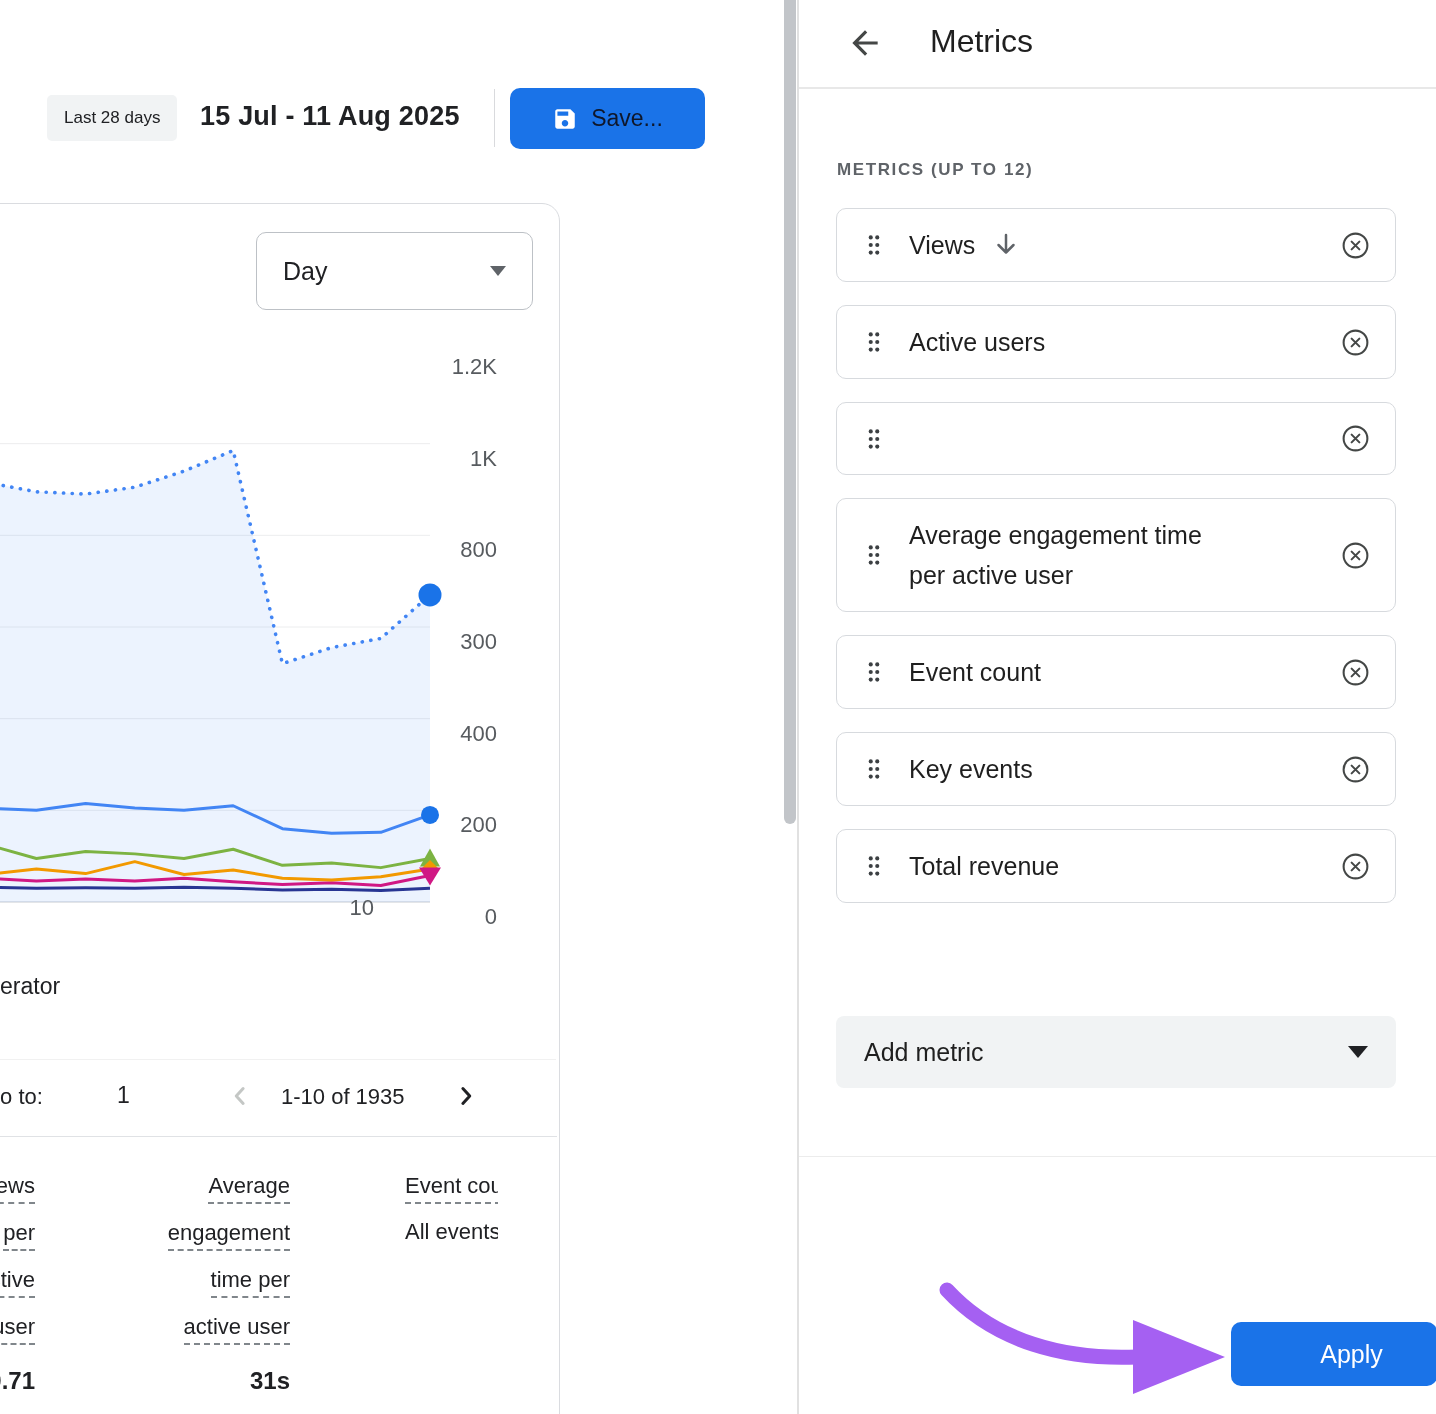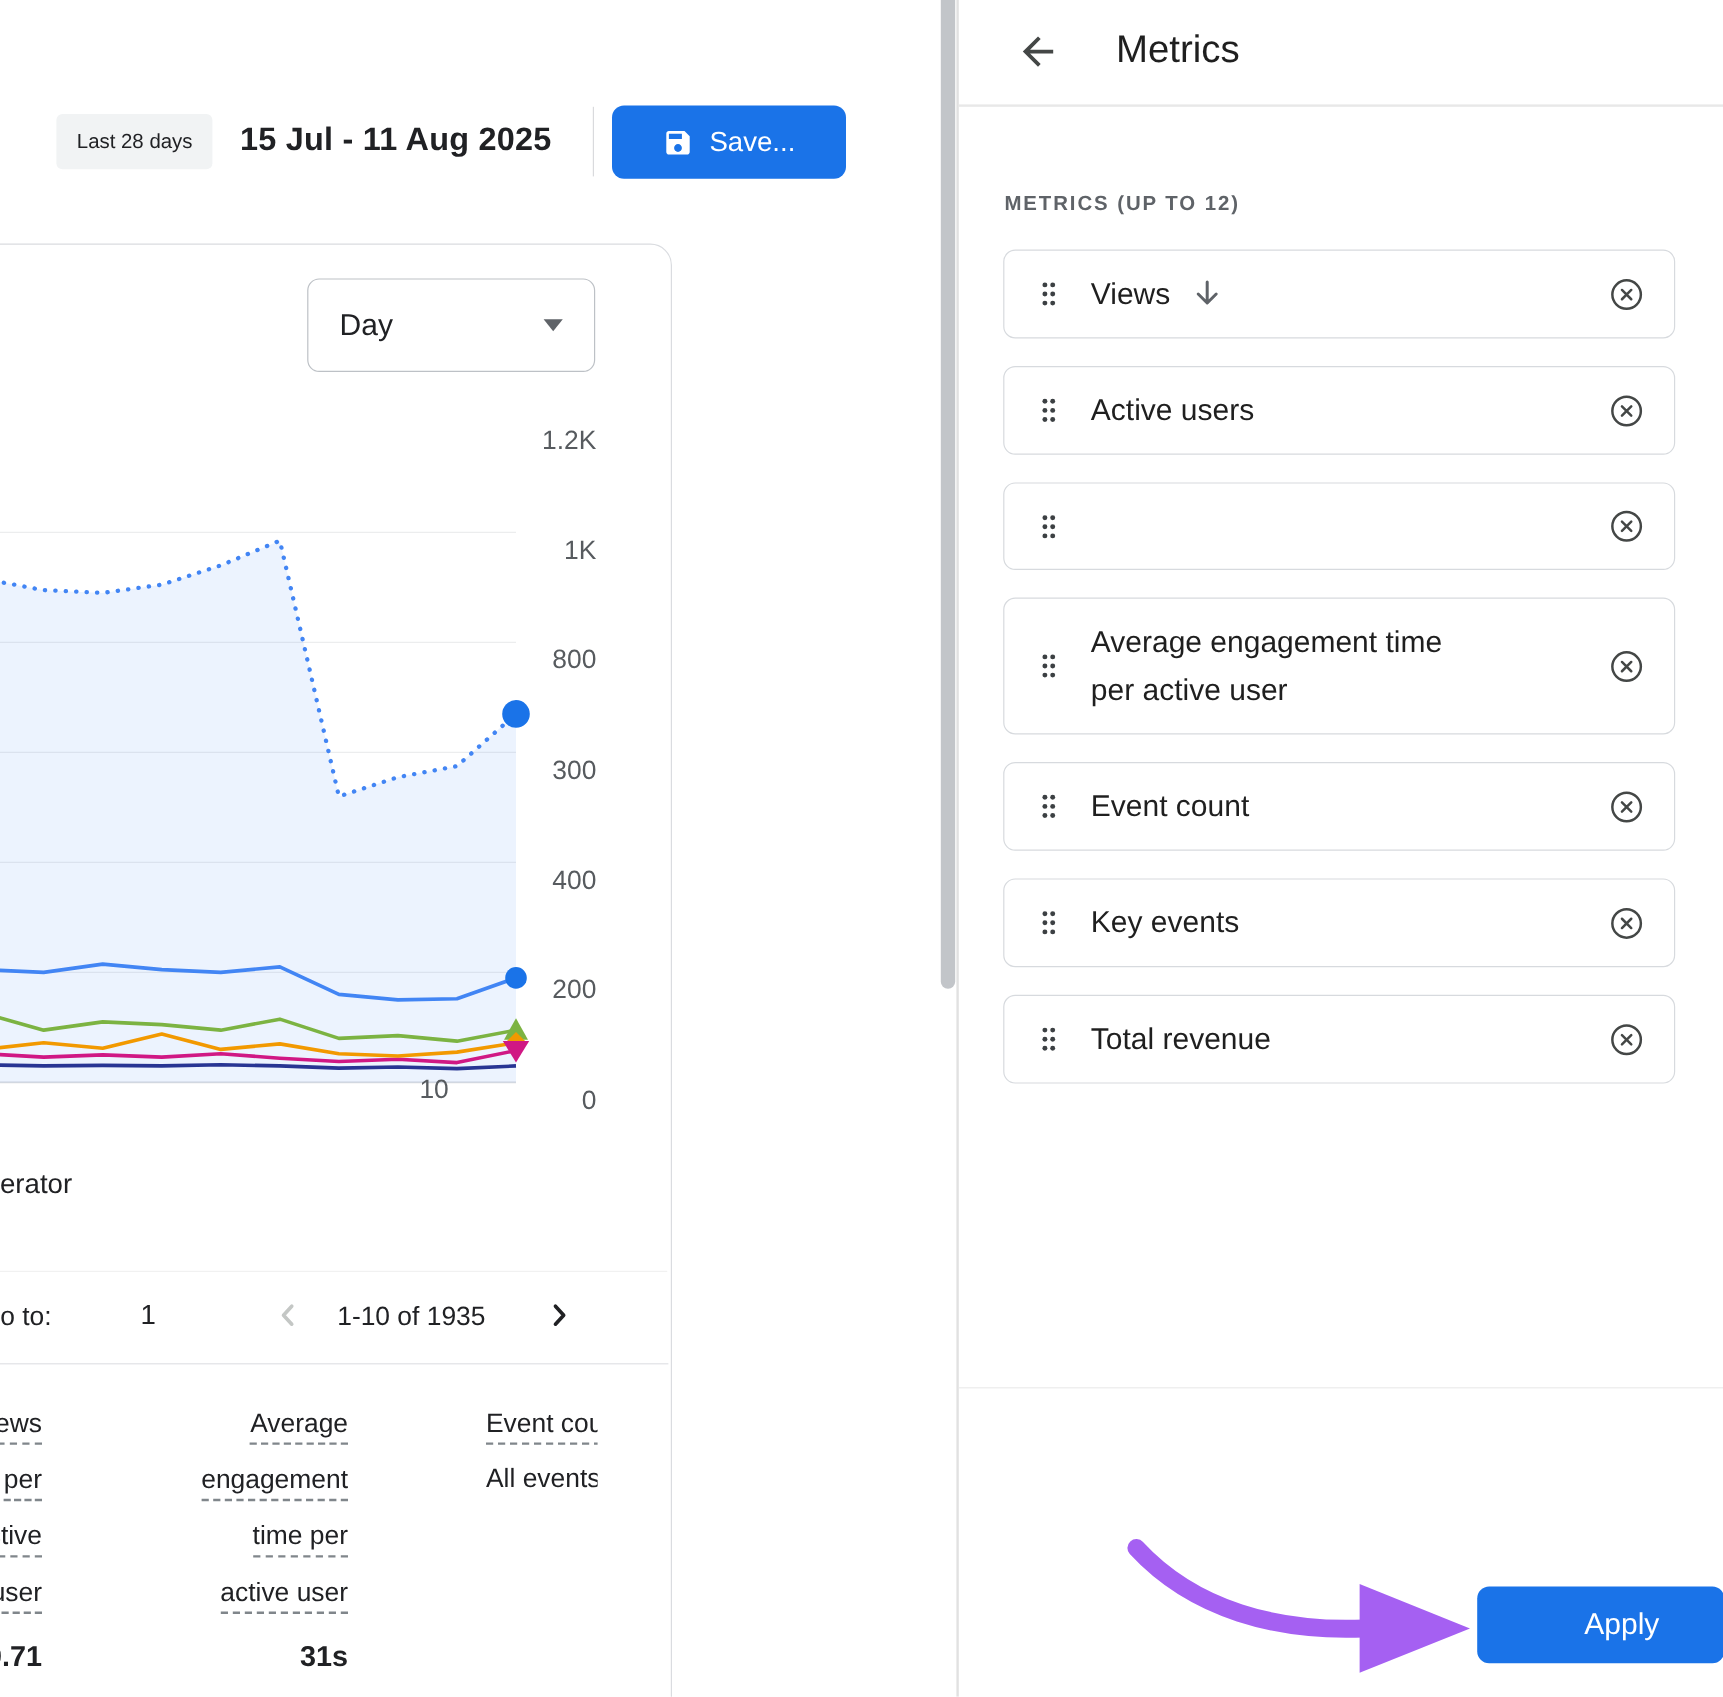--- a/index.html
+++ b/index.html
@@ -5,26 +5,26 @@
   html,body{margin:0;padding:0;}
   #root{position:relative;width:1436px;height:1414px;overflow:hidden;background:#fff;
         font-family:"Liberation Sans",sans-serif;color:#202124;}
   .abs{position:absolute;}
 
   
   #date-preset{left:47px;top:95px;height:46px;padding:0 17px;background:#f1f3f4;border-radius:5px;
     display:flex;align-items:center;font-size:17px;color:#202124;}
   #date-range{left:200px;top:101px;font-size:27px;font-weight:700;letter-spacing:.2px;}
   #hdr-divider{left:494px;top:89px;width:1px;height:58px;background:#d9dadd;}
-  #save-btn{left:510px;top:88px;width:195px;height:61px;background:#1a73e8;border-radius:10px;color:#ffffff;
+  #save-btn{left:510px;top:88px;width:195px;height:61px;background:#1a73e8;border-radius:10px;color:#0f172a;
     display:flex;align-items:center;justify-content:center;gap:13px;font-size:23px;font-weight:500;cursor:pointer;}
 
   
   #card{left:-62px;top:203px;width:620px;height:1260px;background:#fff;border:1.5px solid #dadce0;border-radius:18px;}
-  #day-select{left:256px;top:232px;width:240px;height:78px;border:1.5px solid #bdc1c6;border-radius:10px;
+  #day-select{left:256px;top:232px;width:277px;height:78px;border:1.5px solid #bdc1c6;border-radius:10px;
     display:flex;align-items:center;padding:0 26px;box-sizing:border-box;font-size:25px;cursor:pointer;background:#fff;}
   .caret-down{width:0;height:0;border-left:8px solid transparent;border-right:8px solid transparent;
     border-top:10px solid #5f6368;margin-left:auto;}
   #chart{left:-62px;top:332px;overflow:visible;}
   .ytick{position:absolute;left:0;width:100%;text-align:right;font-size:22px;line-height:30px;color:#575b5f;}
   #y-axis{left:420px;top:15px;width:77px;height:100%;pointer-events:none;}
   #x-tick{left:330px;top:895px;width:44px;text-align:right;font-size:22px;color:#575b5f;}
   #partial-text{left:0;top:973px;font-size:23px;}
 
   
@@ -329,20 +329,24 @@
         <span class="chip-label">Total revenue</span>
         <span class="remove">
           <svg width="31" height="31" viewBox="0 0 24 24">
             <circle cx="12" cy="12" r="9.2" fill="none" stroke="#444746" stroke-width="1.6"></circle>
             <path d="M9 9l6 6M15 9l-6 6" stroke="#444746" stroke-width="1.6" stroke-linecap="round"></path>
           </svg>
         </span>
       </div>
     </div>
 
+  <div class="abs" id="add-metric">
+    <span>Add metric</span>
+    <span class="caret-down"></span>
+  </div>
 
   <div class="abs" id="apply-divider"></div>
   <div class="abs" id="apply-btn">Apply</div>
 
   <svg class="abs" id="arrow-svg" width="320" height="150" viewBox="0 0 320 150">
     <path d="M 22 28 C 70 80, 140 98, 212 95" fill="none" stroke="#a560f2" stroke-width="15" stroke-linecap="round"></path>
     <polygon points="208,58 208,132 300,95" fill="#a560f2"></polygon>
   </svg>
 
 </div>

